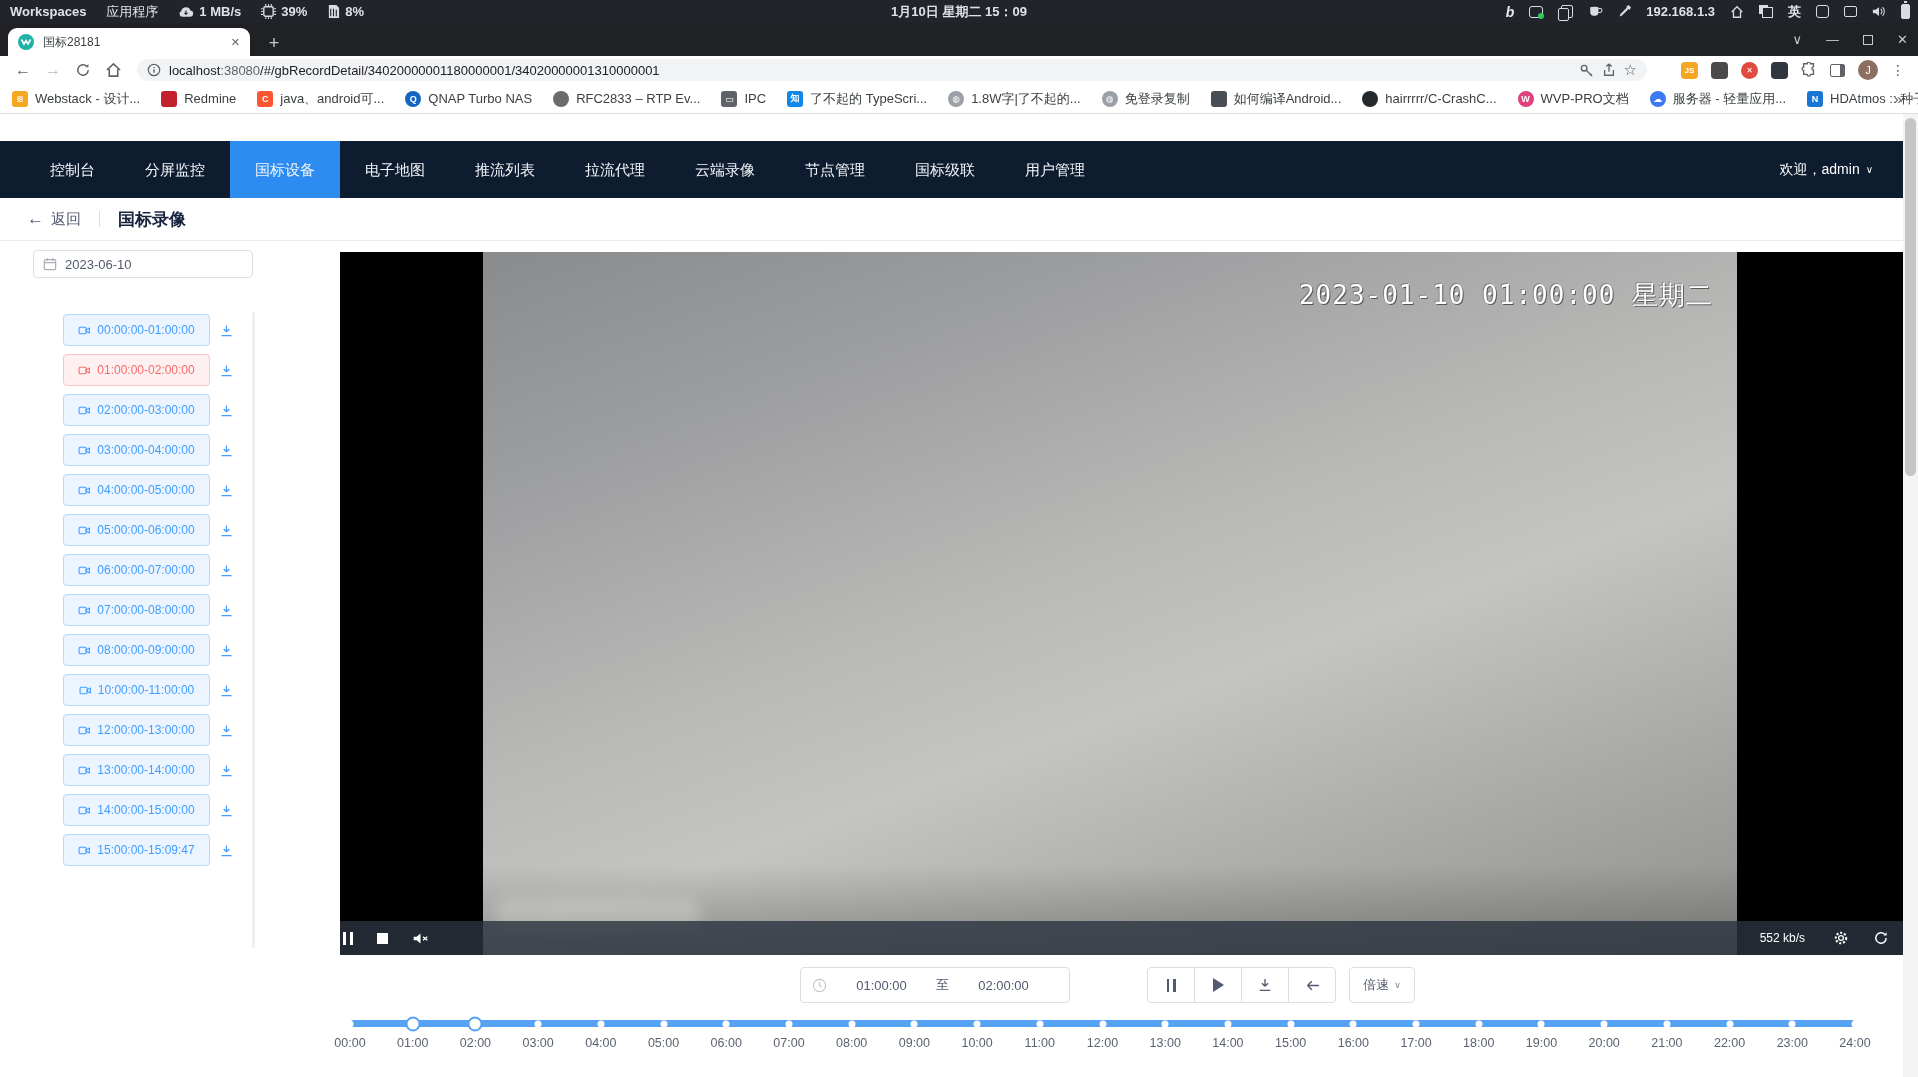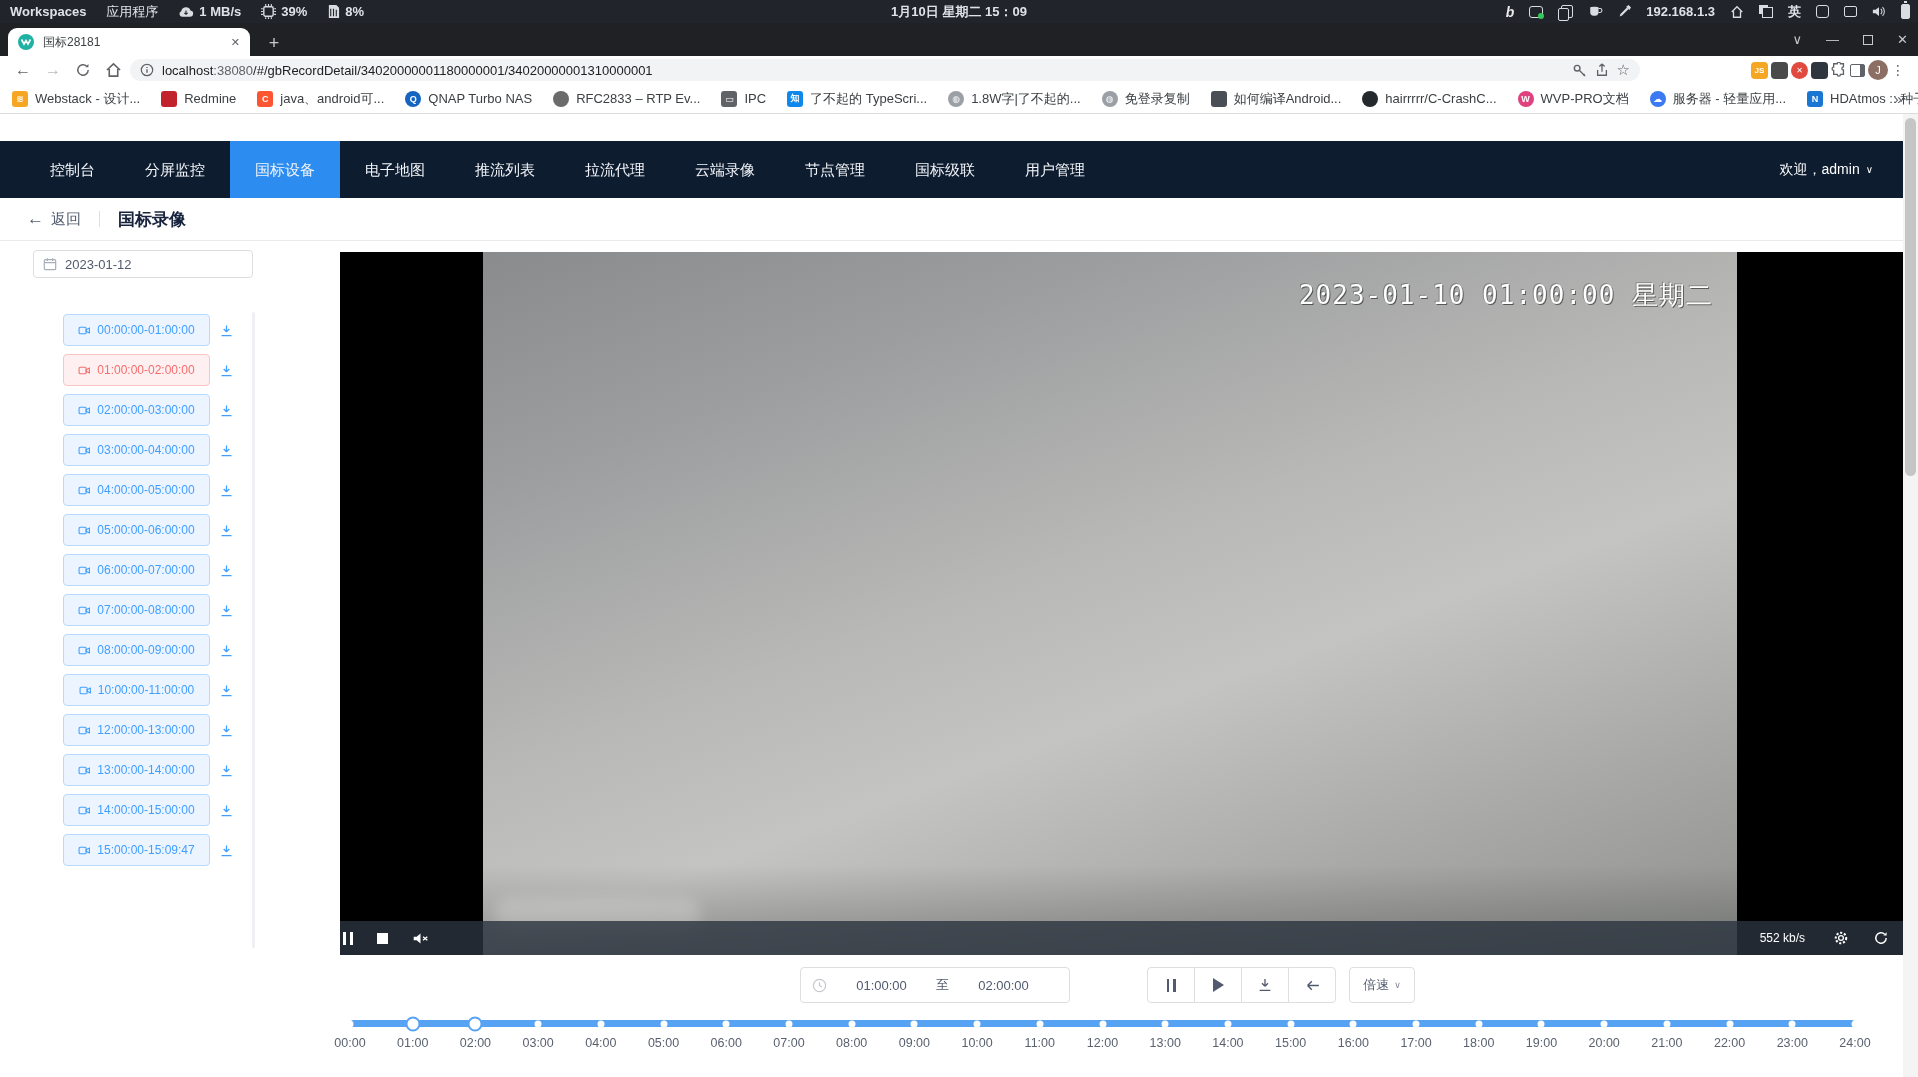--- a/index.html
+++ b/index.html
@@ -37,26 +37,26 @@
   .tab .title { font-size:12px; color:#3c4043; flex:1; }
   .tab .close { font-size:11px; color:#5f6368; cursor:default; }
   .newtab { position:absolute; left:262px; top:8px; width:24px; height:24px; color:#c7cacd; font-size:18px; display:flex; align-items:center; justify-content:center; }
   .winctl { position:absolute; right:10px; top:0; height:33px; display:flex; align-items:center; gap:24px; color:#c7cacd; font-size:13px; }
   .maxbox { width:10px; height:10px; border:1.5px solid #c7cacd; }
 
   
   .toolbar { position:absolute; left:0; top:56px; width:1918px; height:28px; background:#fff; display:flex; align-items:center; }
   .navic { width:30px; display:flex; justify-content:center; font-size:16px; color:#5f6368; }
   .navic.dis { color:#b9bdc2; }
-  .urlpill { position:absolute; left:130px; top:3px; width:1510px; height:22px; background:#f1f3f4; border-radius:11px;
+  .urlpill { position:absolute; left:137px; top:3px; width:1510px; height:22px; background:#f1f3f4; border-radius:11px;
              display:flex; align-items:center; padding:0 10px; gap:8px; }
   .urltext { font-size:13px; color:#202124; white-space:nowrap; overflow:hidden; flex:1; }
   .urltext .dim { color:#5f6368; }
   .pill-ic { color:#5f6368; }
-  .extrow { position:absolute; right:13px; top:0; height:28px; display:flex; align-items:center; gap:3px; }
+  .extrow { position:absolute; right:13px; top:0; height:28px; display:flex; align-items:center; gap:13px; }
   .extbadge { width:17px; height:17px; border-radius:4px; display:flex; align-items:center; justify-content:center;
               font-size:8px; font-weight:bold; color:#fff; }
   .avatar { width:20px; height:20px; border-radius:50%; background:#8d6e63; color:#fff; font-size:11px;
             display:flex; align-items:center; justify-content:center; }
   .kebab { color:#5f6368; font-size:14px; }
   .panelic { width:15px; height:13px; border:1.5px solid #5f6368; border-radius:2px; position:relative; }
   .panelic::after { content:""; position:absolute; right:0; top:0; bottom:0; width:4px; background:#5f6368; }
 
   
   .bmbar { position:absolute; left:0; top:84px; width:1918px; height:30px; background:#fff;
@@ -383,21 +383,21 @@
     <span class="pagetitle">国标录像</span>
   </div>
 
   <div class="dateinput">
     <span class="cal ico">
       <svg width="14" height="14" viewBox="0 0 16 16">
           <rect x="1.5" y="3" width="13" height="11.5" rx="1.5" fill="none" stroke="#a8aeb8" stroke-width="1.4"></rect>
           <path d="M1.5 6.5h13M5 1.5v3M11 1.5v3" stroke="#a8aeb8" stroke-width="1.4"></path>
         </svg>
     </span>
-    <span class="val">2023-01-12</span>
+    <span class="val">2023-06-10</span>
   </div>
   <div class="reclist" id="rec-list">
       <div class="rec-row">
         <button class="rec-pill">
           <span class="ico">
             <svg width="13" height="13" viewBox="0 0 24 24" fill="none" stroke="currentColor" stroke-width="2">
               <rect x="2" y="6" width="13" height="12" rx="2"></rect>
               <path d="M15 10.5 21 7.5v9l-6-3z"></path>
             </svg>
           </span>

